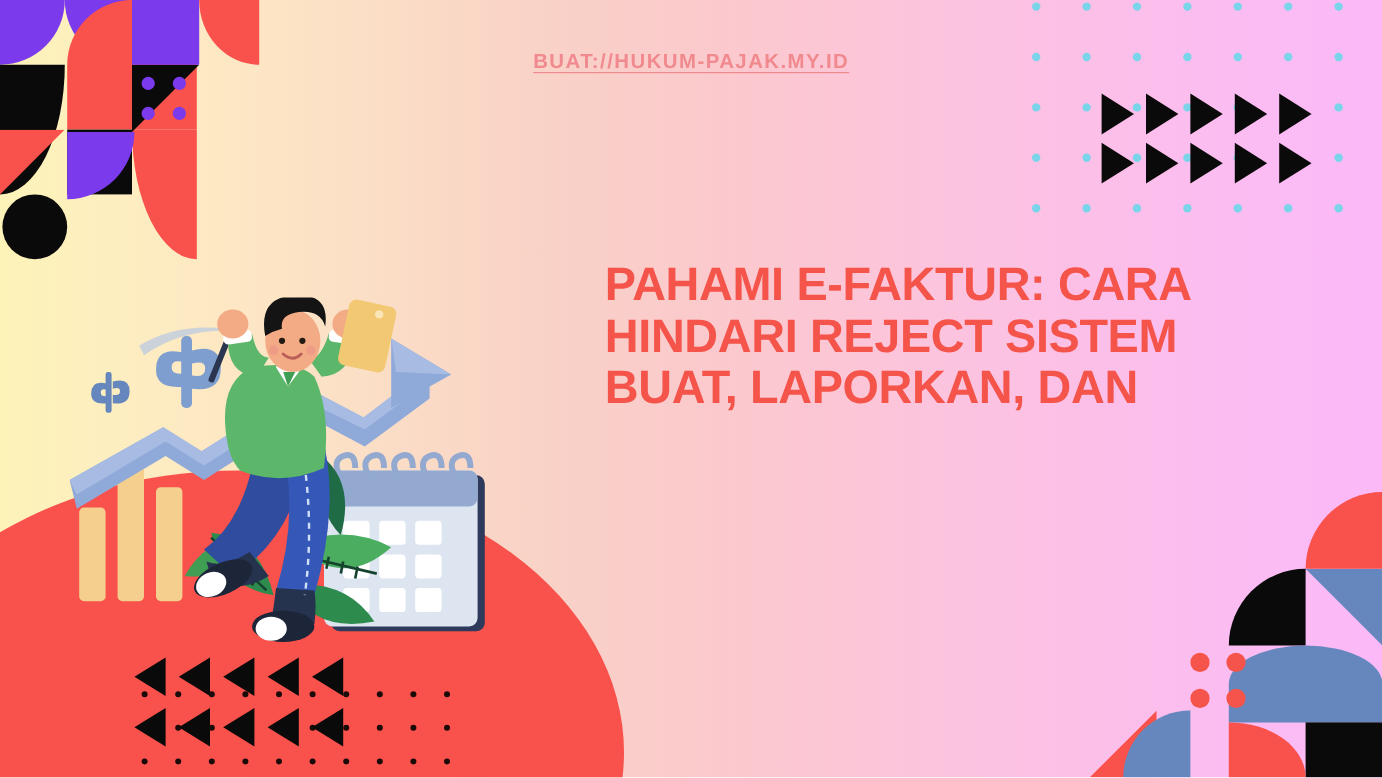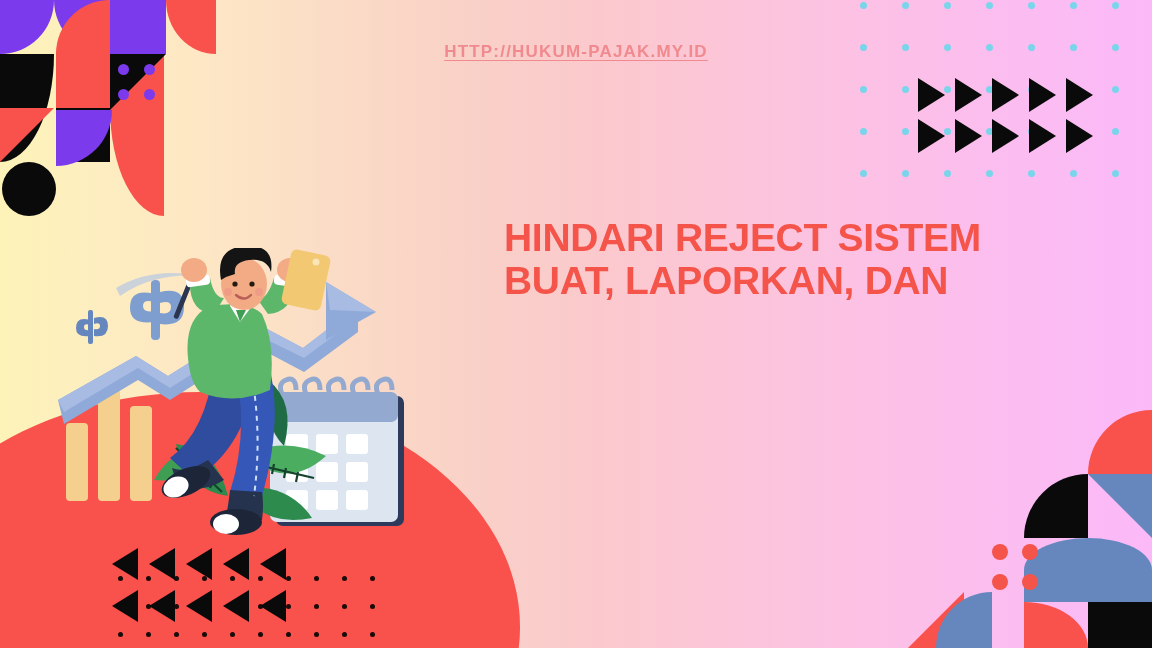--- a/index.html
+++ b/index.html
@@ -349,20 +349,21 @@
       <circle cx="194" cy="36" r="2.6" fill="#241a12"></circle>
       <path d="M178 47 q8 7 15 0" stroke="#b95f57" stroke-width="2.4" fill="none" stroke-linecap="round"></path>
       <circle cx="170" cy="44" r="4" fill="#eb8f88" opacity=".55"></circle>
       <circle cx="201" cy="44" r="4" fill="#eb8f88" opacity=".55"></circle>
 
       <rect x="228" y="4" width="40" height="56" rx="6" transform="rotate(12 248 32)" fill="#f2c873"></rect>
       <circle cx="258" cy="14" r="3.5" fill="#fae5b6"></circle>
     </svg>
   </div>
 
-  <div class="abs" id="url">HTTP://HUKUM-PAJAK.MY.ID</div>
+  <div class="abs" id="url">BUAT://HUKUM-PAJAK.MY.ID</div>
 
   <div class="abs" id="headline">
+    <div>PAHAMI E-FAKTUR: CARA</div>
     <div>HINDARI REJECT SISTEM</div>
     <div>BUAT, LAPORKAN, DAN</div>
   </div>
 
 </div>
 
 </body></html>

